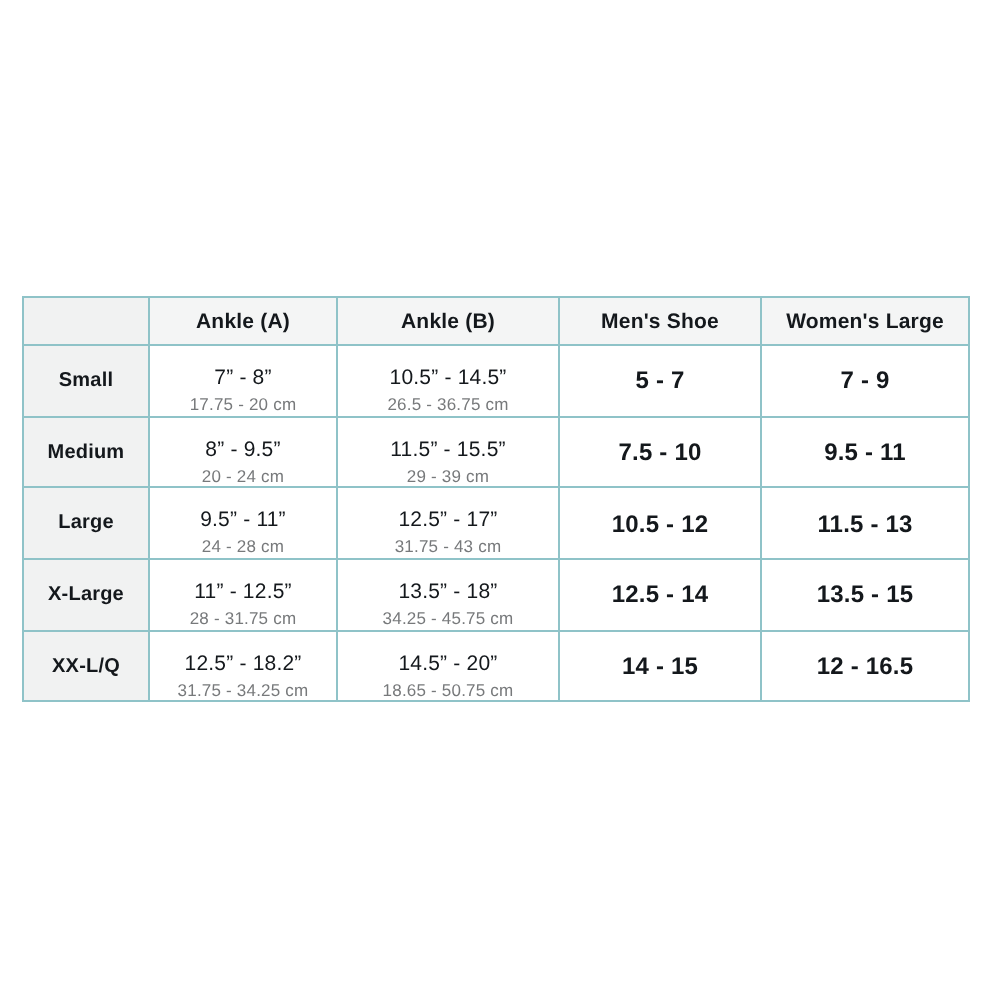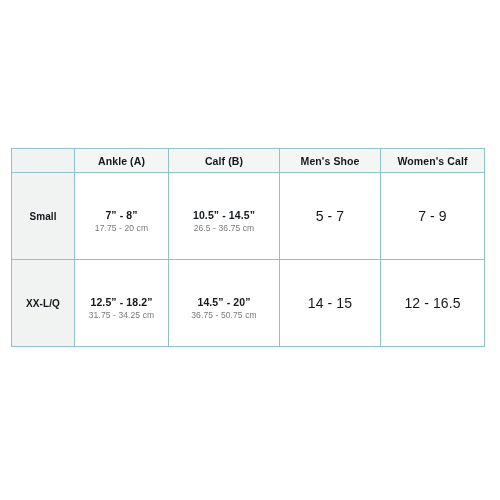--- a/index.html
+++ b/index.html
@@ -61,60 +61,60 @@
     color: #14181c;
     text-align: left;
     padding-left: 9px;
     letter-spacing: 0.1px;
   }
   td.meas-cell, td.shoe-cell {
     background: #ffffff;
   }
   .meas-in {
     font-size: 10.5px;
-    font-weight: bold;
+    font-weight: normal;
     color: #14181c;
     line-height: 1.15;
     letter-spacing: 0.1px;
     margin-top: 10px;
   }
   .meas-cm {
     font-size: 8.5px;
     font-weight: normal;
     color: #77797b;
     line-height: 1.25;
     letter-spacing: 0.1px;
     margin-top: 2px;
   }
   .shoe-val {
-    font-size: 14px;
-    font-weight: normal;
+    font-size: 12px;
+    font-weight: bold;
     color: #14181c;
     letter-spacing: 0.1px;
   }
 </style>
 </head>
 <body>
 
 <div id="chart-wrap">
   <table class="size-chart">
     <colgroup>
       <col class="c-size">
       <col class="c-ankle">
       <col class="c-calf">
       <col class="c-men">
       <col class="c-women">
     </colgroup>
     <thead>
       <tr class="head-row">
         <th class="corner-head"></th>
         <th class="col-head">Ankle (A)</th>
-        <th class="col-head">Calf (B)</th>
+        <th class="col-head">Ankle (B)</th>
         <th class="col-head">Men's Shoe</th>
-        <th class="col-head">Women's Calf</th>
+        <th class="col-head">Women's Large</th>
       </tr>
     </thead>
     <tbody>
 
       <tr class="body-row">
         <td class="size-cell">Small</td>
         <td class="meas-cell">
           <div class="meas-in">7” - 8”</div>
           <div class="meas-cm">17.75 - 20 cm</div>
         </td>
@@ -123,32 +123,83 @@
           <div class="meas-cm">26.5 - 36.75 cm</div>
         </td>
         <td class="shoe-cell">
           <span class="shoe-val">5 - 7</span>
         </td>
         <td class="shoe-cell">
           <span class="shoe-val">7 - 9</span>
         </td>
       </tr>
 
-
-
+      <tr class="body-row">
+        <td class="size-cell">Medium</td>
+        <td class="meas-cell">
+          <div class="meas-in">8” - 9.5”</div>
+          <div class="meas-cm">20 - 24 cm</div>
+        </td>
+        <td class="meas-cell">
+          <div class="meas-in">11.5” - 15.5”</div>
+          <div class="meas-cm">29 - 39 cm</div>
+        </td>
+        <td class="shoe-cell">
+          <span class="shoe-val">7.5 - 10</span>
+        </td>
+        <td class="shoe-cell">
+          <span class="shoe-val">9.5 - 11</span>
+        </td>
+      </tr>
+
+      <tr class="body-row">
+        <td class="size-cell">Large</td>
+        <td class="meas-cell">
+          <div class="meas-in">9.5” - 11”</div>
+          <div class="meas-cm">24 - 28 cm</div>
+        </td>
+        <td class="meas-cell">
+          <div class="meas-in">12.5” - 17”</div>
+          <div class="meas-cm">31.75 - 43 cm</div>
+        </td>
+        <td class="shoe-cell">
+          <span class="shoe-val">10.5 - 12</span>
+        </td>
+        <td class="shoe-cell">
+          <span class="shoe-val">11.5 - 13</span>
+        </td>
+      </tr>
+
+      <tr class="body-row">
+        <td class="size-cell">X-Large</td>
+        <td class="meas-cell">
+          <div class="meas-in">11” - 12.5”</div>
+          <div class="meas-cm">28 - 31.75 cm</div>
+        </td>
+        <td class="meas-cell">
+          <div class="meas-in">13.5” - 18”</div>
+          <div class="meas-cm">34.25 - 45.75 cm</div>
+        </td>
+        <td class="shoe-cell">
+          <span class="shoe-val">12.5 - 14</span>
+        </td>
+        <td class="shoe-cell">
+          <span class="shoe-val">13.5 - 15</span>
+        </td>
+      </tr>
 
       <tr class="body-row">
         <td class="size-cell">XX-L/Q</td>
         <td class="meas-cell">
           <div class="meas-in">12.5” - 18.2”</div>
           <div class="meas-cm">31.75 - 34.25 cm</div>
         </td>
         <td class="meas-cell">
           <div class="meas-in">14.5” - 20”</div>
-          <div class="meas-cm">36.75 - 50.75 cm</div>
+          <div class="meas-cm">18.65 - 50.75 cm</div>
         </td>
         <td class="shoe-cell">
           <span class="shoe-val">14 - 15</span>
         </td>
         <td class="shoe-cell">
           <span class="shoe-val">12 - 16.5</span>
         </td>
       </tr>
 
     </tbody>

